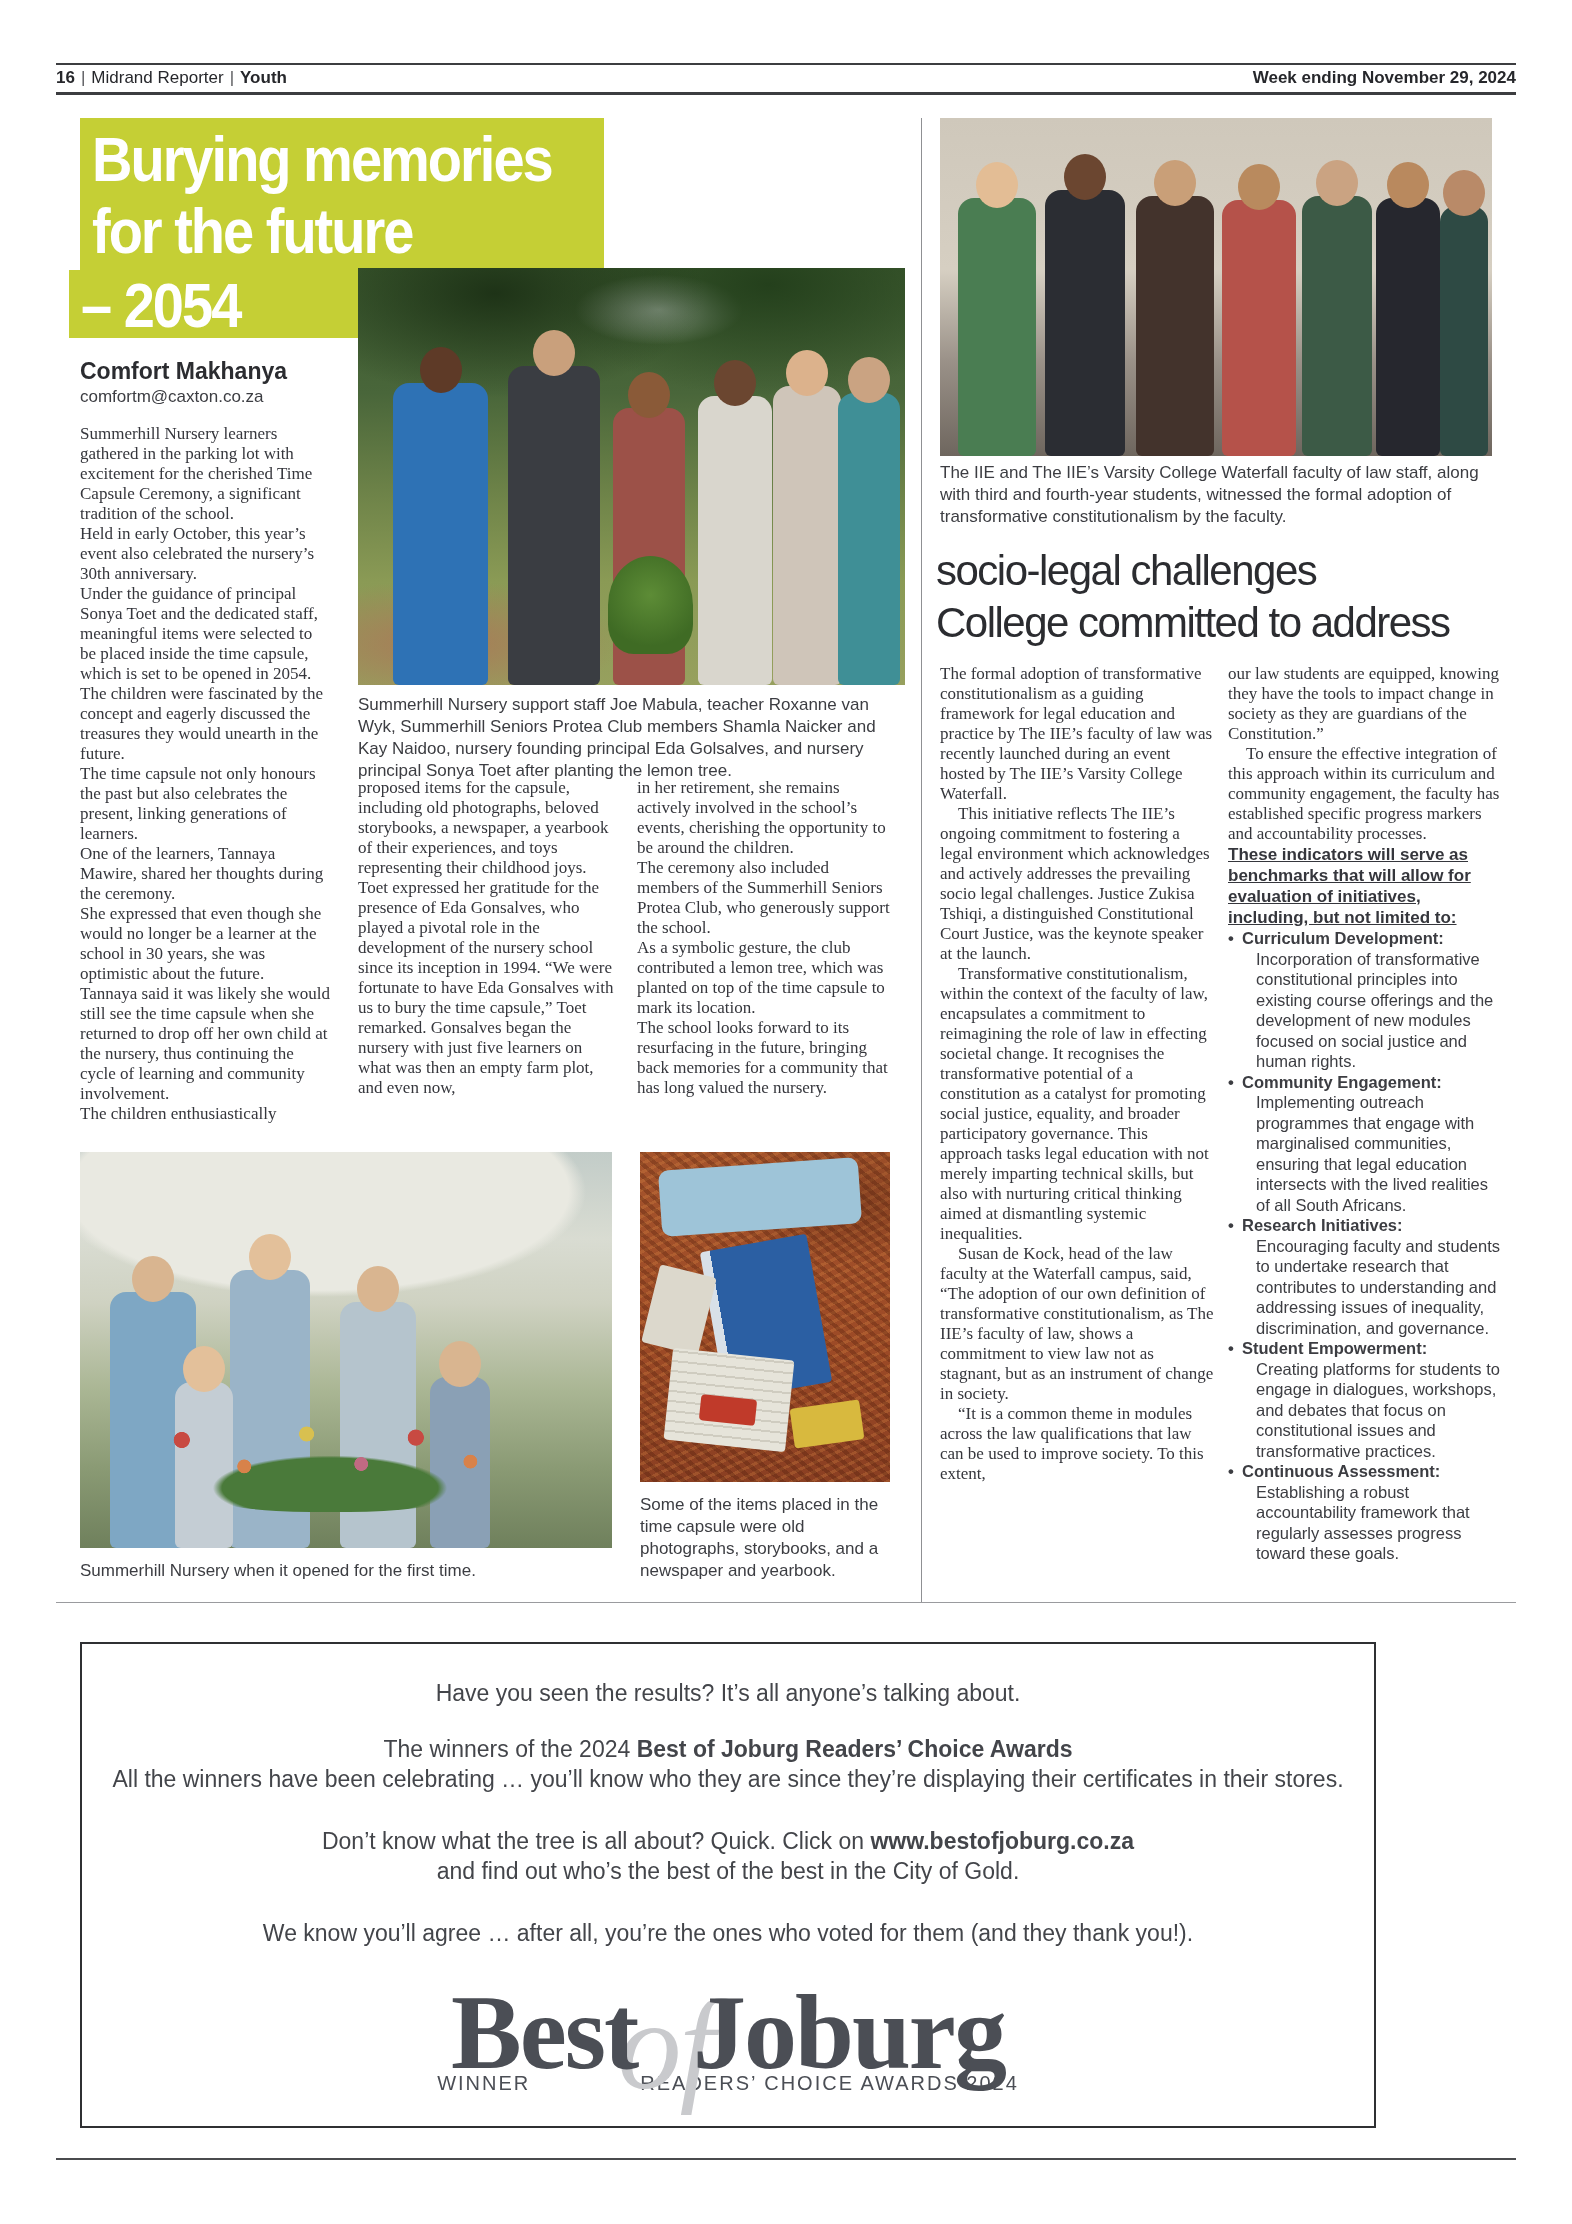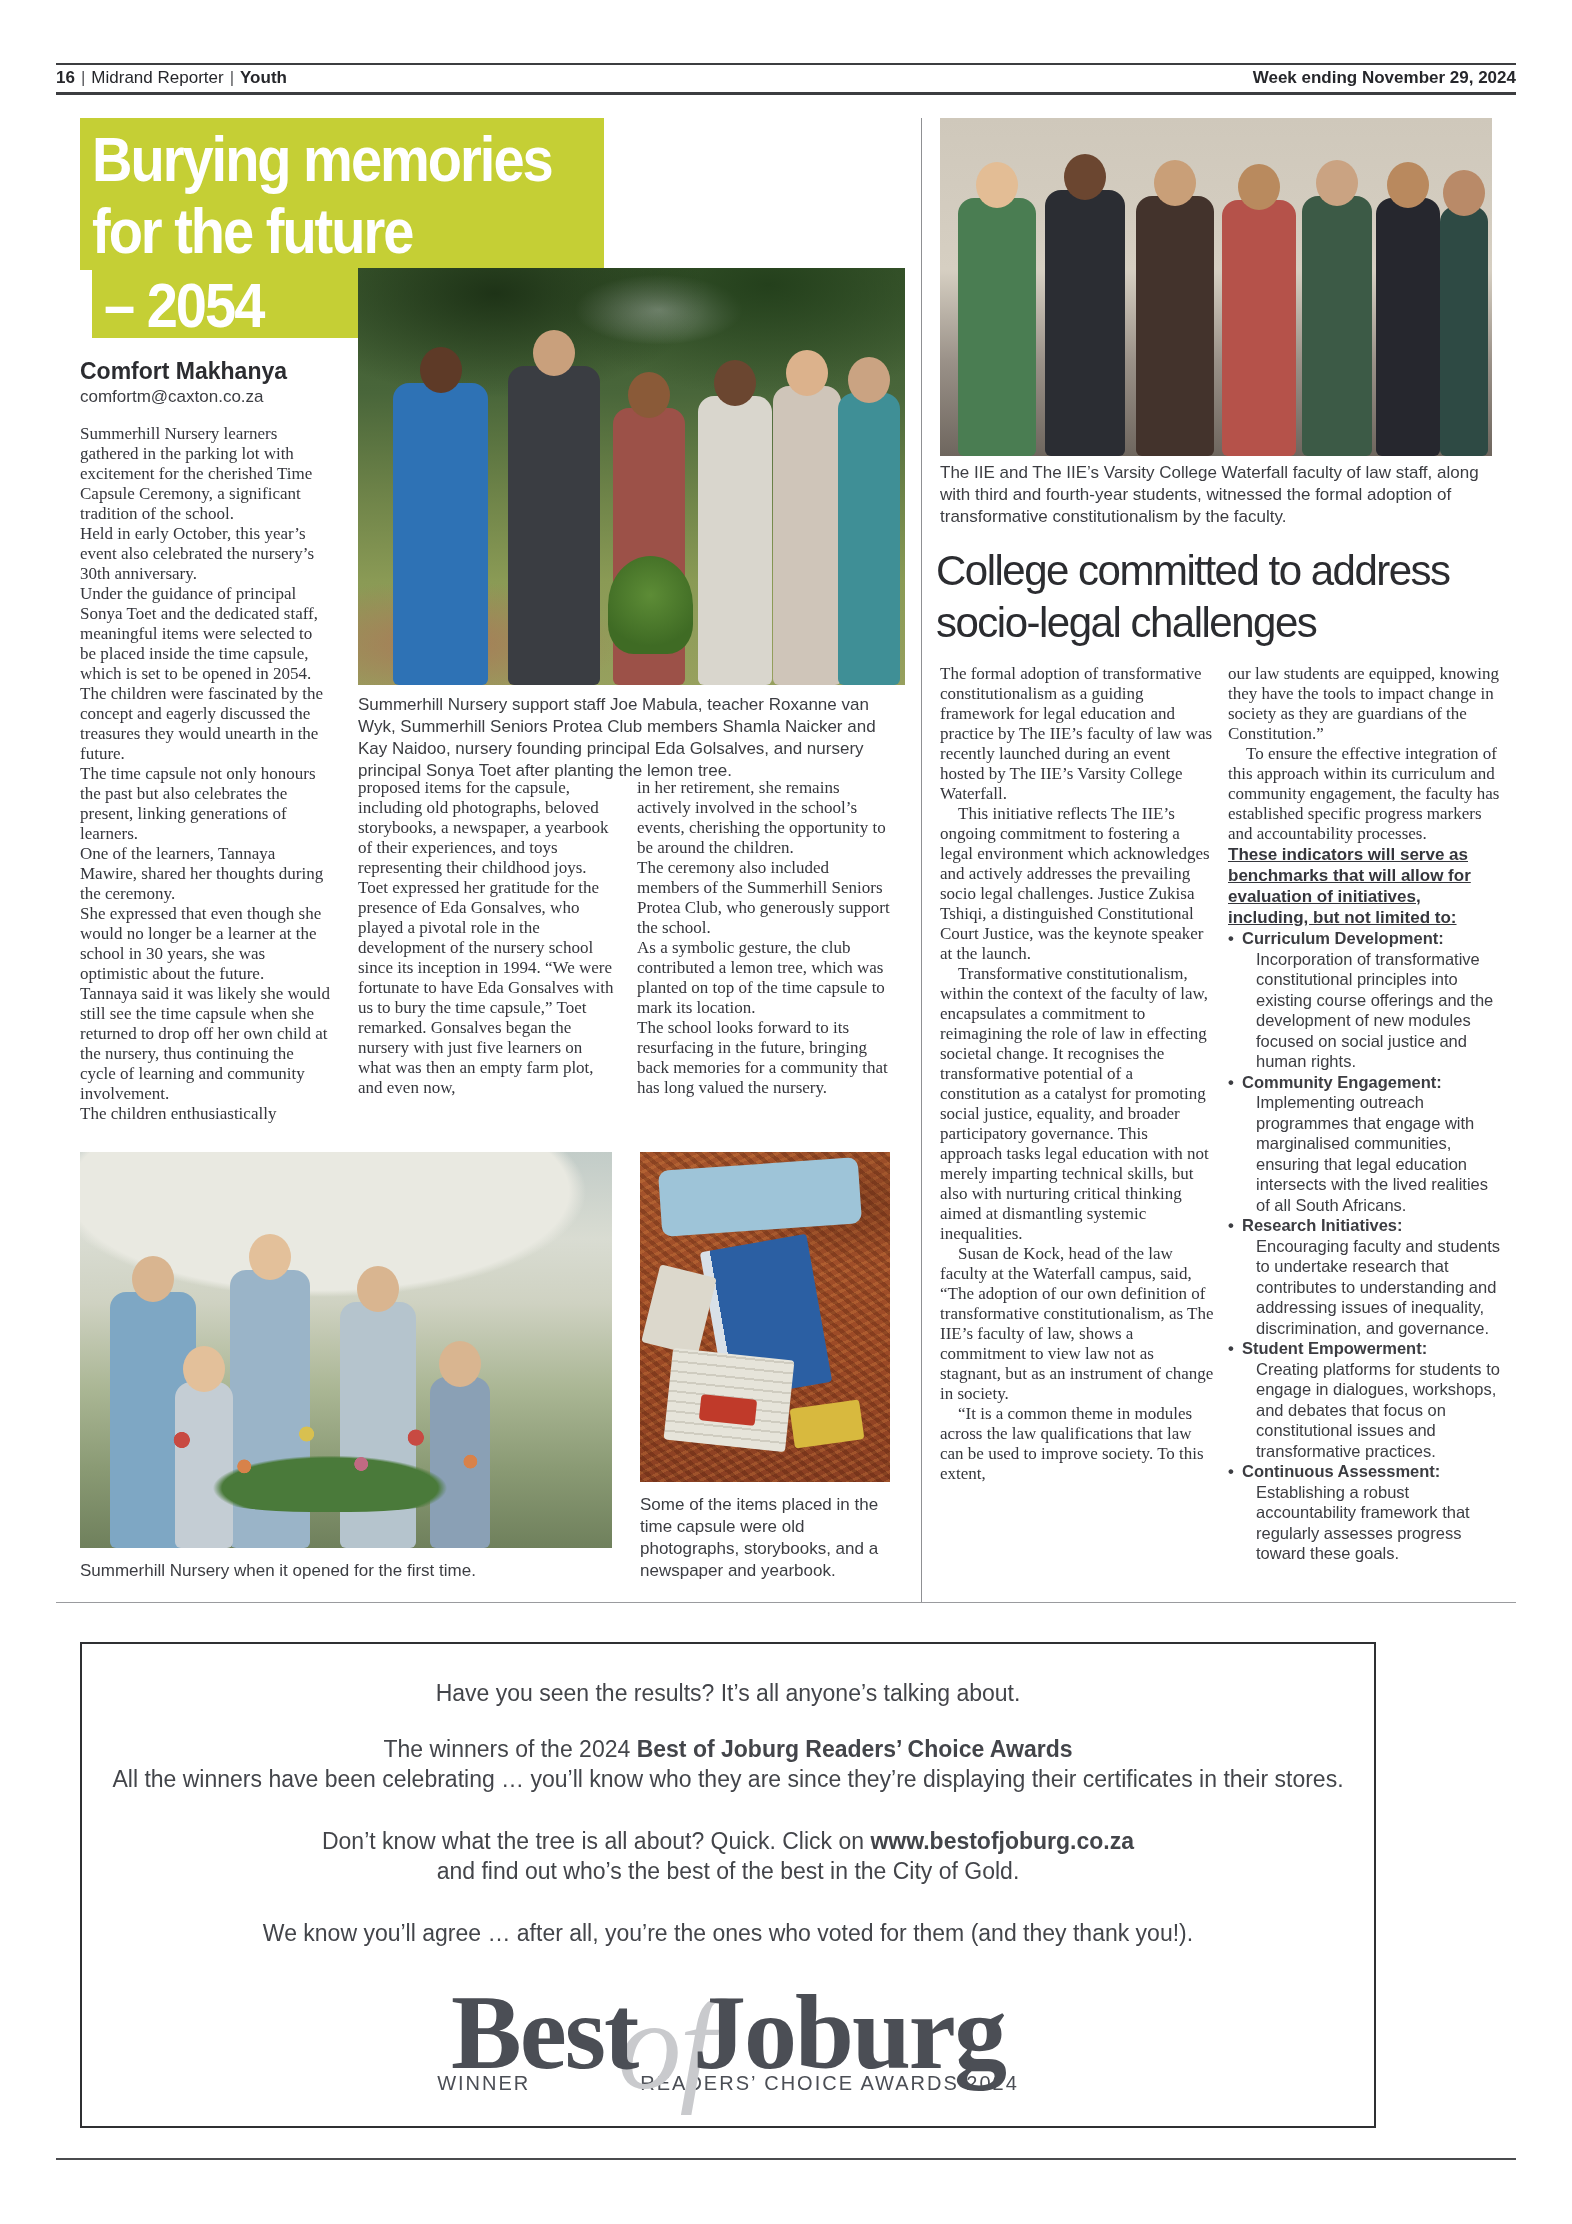--- a/index.html
+++ b/index.html
@@ -132,21 +132,21 @@
       <span class="b">16</span><span class="hdr-sep">|</span><span>Midrand Reporter</span><span class="hdr-sep">|</span><span class="b">Youth</span>
     </div>
     <div class="b">Week ending November 29, 2024</div>
   </div>
   <div class="rule" style="left:56px;top:92px;width:1460px;height:3px;"></div>
 
   <div class="green-box" style="left:80px;top:118px;width:524px;height:152px;">
     <span class="hl-line" style="top:6px;">Burying memories</span>
     <span class="hl-line" style="top:78px;">for the future</span>
   </div>
-  <div class="green-box" style="left:92px;top:270px;width:292px;height:68px;">
+  <div class="green-box" style="left:69px;top:270px;width:292px;height:68px;">
     <span class="hl-line" style="top:0px;">– 2054</span>
   </div>
 
   <div class="byline-name">Comfort Makhanya</div>
   <div class="byline-email">comfortm@caxton.co.za</div>
 
   <div class="serifcol" style="left:80px;top:424px;width:252px;">
     <p>Summerhill Nursery learners gathered in the parking lot with excitement for the cherished Time Capsule Ceremony, a significant tradition of the school.</p>
     <p>Held in early October, this year’s event also celebrated the nursery’s 30th anniversary.</p>
     <p>Under the guidance of principal Sonya Toet and the dedicated staff, meaningful items were selected to be placed inside the time capsule, which is set to be opened in 2054.</p>
@@ -207,22 +207,22 @@
     <div class="person pf2"></div>
     <div class="person pf3"></div>
     <div class="person pf4"></div>
     <div class="person pf5"></div>
     <div class="person pf6"></div>
     <div class="person pf7"></div>
   </div>
   <div class="caption" style="left:940px;top:462px;width:552px;">The IIE and The IIE’s Varsity College Waterfall faculty of law staff, along with third and fourth-year students, witnessed the formal adoption of transformative constitutionalism by the faculty.</div>
 
   <div class="r-headline">
+    <div>socio-legal challenges</div>
     <div>College committed to address</div>
-    <div>socio-legal challenges</div>
   </div>
 
   <div class="serifcol" style="left:940px;top:664px;width:274px;">
     <p>The formal adoption of transformative constitutionalism as a guiding framework for legal education and practice by The IIE’s faculty of law was recently launched during an event hosted by The IIE’s Varsity College Waterfall.</p>
     <p class="ind">This initiative reflects The IIE’s ongoing commitment to fostering a legal environment which acknowledges and actively addresses the prevailing socio legal challenges. Justice Zukisa Tshiqi, a distinguished Constitutional Court Justice, was the keynote speaker at the launch.</p>
     <p class="ind">Transformative constitutionalism, within the context of the faculty of law, encapsulates a commitment to reimagining the role of law in effecting societal change. It recognises the transformative potential of a constitution as a catalyst for promoting social justice, equality, and broader participatory governance. This approach tasks legal education with not merely imparting technical skills, but also with nurturing critical thinking aimed at dismantling systemic inequalities.</p>
     <p class="ind">Susan de Kock, head of the law faculty at the Waterfall campus, said, “The adoption of our own definition of transformative constitutionalism, as The IIE’s faculty of law, shows a commitment to view law not as stagnant, but as an instrument of change in society.</p>
     <p class="ind">“It is a common theme in modules across the law qualifications that law can be used to improve society. To this extent,</p>
   </div>
 

